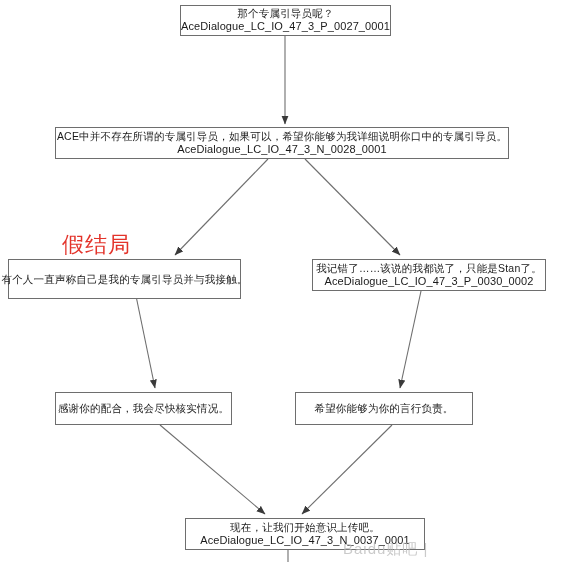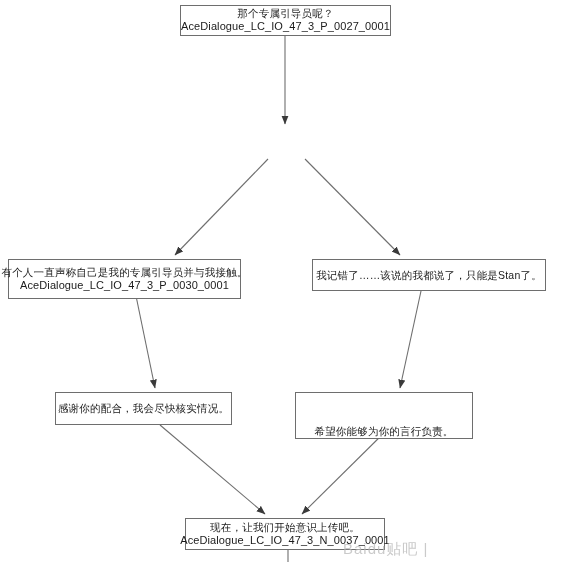--- a/index.html
+++ b/index.html
@@ -91,39 +91,44 @@
     <line x1="392" y1="425" x2="302" y2="514" stroke="#6e6e6e" stroke-width="1.1" marker-end="url(#arrow)"></line>
 
     <line x1="288" y1="550" x2="288" y2="562" stroke="#6e6e6e" stroke-width="1.1"></line>
   </svg>
 
   <div class="node" style="left:180px; top:5px; width:211px; height:31px;">
     <div class="cn">那个专属引导员呢？</div>
     <div class="id">AceDialogue_LC_IO_47_3_P_0027_0001</div>
   </div>
 
+  <div class="node" style="left:55px; top:127px; width:454px; height:32px;">
+    <div class="cn">ACE中并不存在所谓的专属引导员，如果可以，希望你能够为我详细说明你口中的专属引导员。</div>
+    <div class="id">AceDialogue_LC_IO_47_3_N_0028_0001</div>
+  </div>
 
+  <div class="annotation" style="left:62px; top:230px;">假结局</div>
 
   <div class="node" style="left:8px; top:259px; width:233px; height:40px;">
     <div class="cn">有个人一直声称自己是我的专属引导员并与我接触。</div>
-    <div class="id">AceDialogue_LC_IO_47_3_P_0030_0001</div>
   </div>
 
   <div class="node" style="left:312px; top:259px; width:234px; height:32px;">
     <div class="cn">我记错了……该说的我都说了，只能是Stan了。</div>
+    <div class="id">AceDialogue_LC_IO_47_3_P_0030_0002</div>
   </div>
 
   <div class="node" style="left:55px; top:392px; width:177px; height:33px;">
     <div class="cn">感谢你的配合，我会尽快核实情况。</div>
   </div>
 
-  <div class="node" style="left:295px; top:392px; width:178px; height:47px;justify-content:flex-end;">
+  <div class="node" style="left:295px; top:392px; width:178px; height:33px;">
     <div class="cn">希望你能够为你的言行负责。</div>
   </div>
 
-  <div class="node" style="left:185px; top:518px; width:200px; height:32px;">
+  <div class="node" style="left:185px; top:518px; width:240px; height:32px;">
     <div class="cn">现在，让我们开始意识上传吧。</div>
     <div class="id">AceDialogue_LC_IO_47_3_N_0037_0001</div>
   </div>
 
   <div class="watermark" style="left:343px; top:540px;">Baidu贴吧 |</div>
 
 </div>
 
 </body></html>

